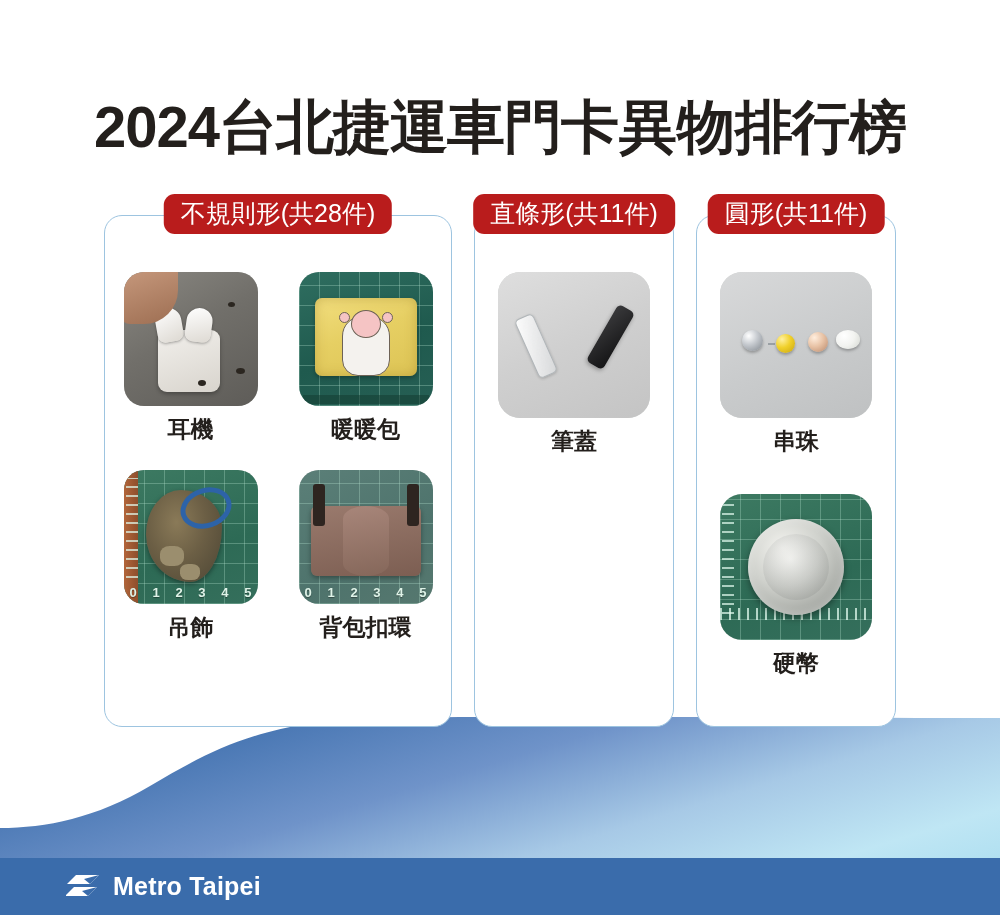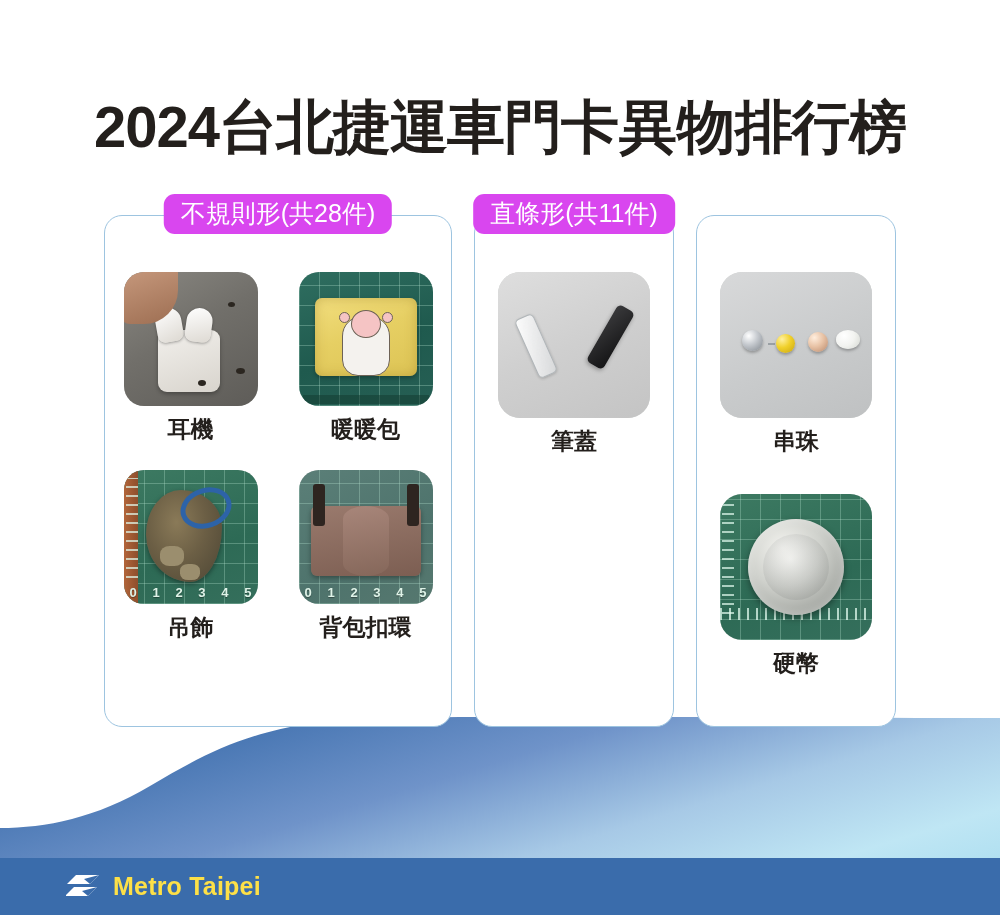--- a/index.html
+++ b/index.html
@@ -73,21 +73,21 @@
     padding-bottom: 18px;
   }
   .category-card.wide  { width: 348px; height: 512px; }
   .category-card.narrow{ width: 200px; height: 512px; }
 
   .cat-badge {
     position: absolute;
     top: -22px;
     left: 50%;
     transform: translateX(-50%);
-    background: #d946ef;
+    background: #b91c1c;
     color: #ffffff;
     border-radius: 11px;
     padding: 5px 17px 7px 17px;
     font-size: 25px;
     line-height: 1.12;
     white-space: nowrap;
     font-weight: 500;
     letter-spacing: 0px;
   }
 
@@ -329,21 +329,21 @@
     align-items: center;
   }
   .brand {
     display: flex;
     align-items: center;
     gap: 13px;
     margin-left: 66px;
   }
   .brand-logo { width: 34px; height: 26px; display: block; }
   .brand-text {
-    color: #fde047;
+    color: #ffffff;
     font-size: 25px;
     font-weight: 700;
     letter-spacing: 0.2px;
     line-height: 1;
   }
 </style>
 </head>
 <body>
 
 <svg class="wave-layer" viewBox="0 0 1000 215" preserveAspectRatio="none">
@@ -461,20 +461,21 @@
           <div class="pc-black"></div>
         </div>
         <div class="item-label">筆蓋</div>
       </div>
 
 
     </div>
   </section>
 
   <section class="category-card narrow">
+    <div class="cat-badge">圓形(共11件)</div>
 
     <div class="items-grid cols1">
 
       <div class="item">
         <div class="item-photo">
           <div class="ph bg-grey2"></div>
           <div class="bead silver"></div>
           <div class="bead-pin" style="left:48px;top:71px;"></div>
           <div class="bead yellow"></div>
           <div class="bead rose"></div>

